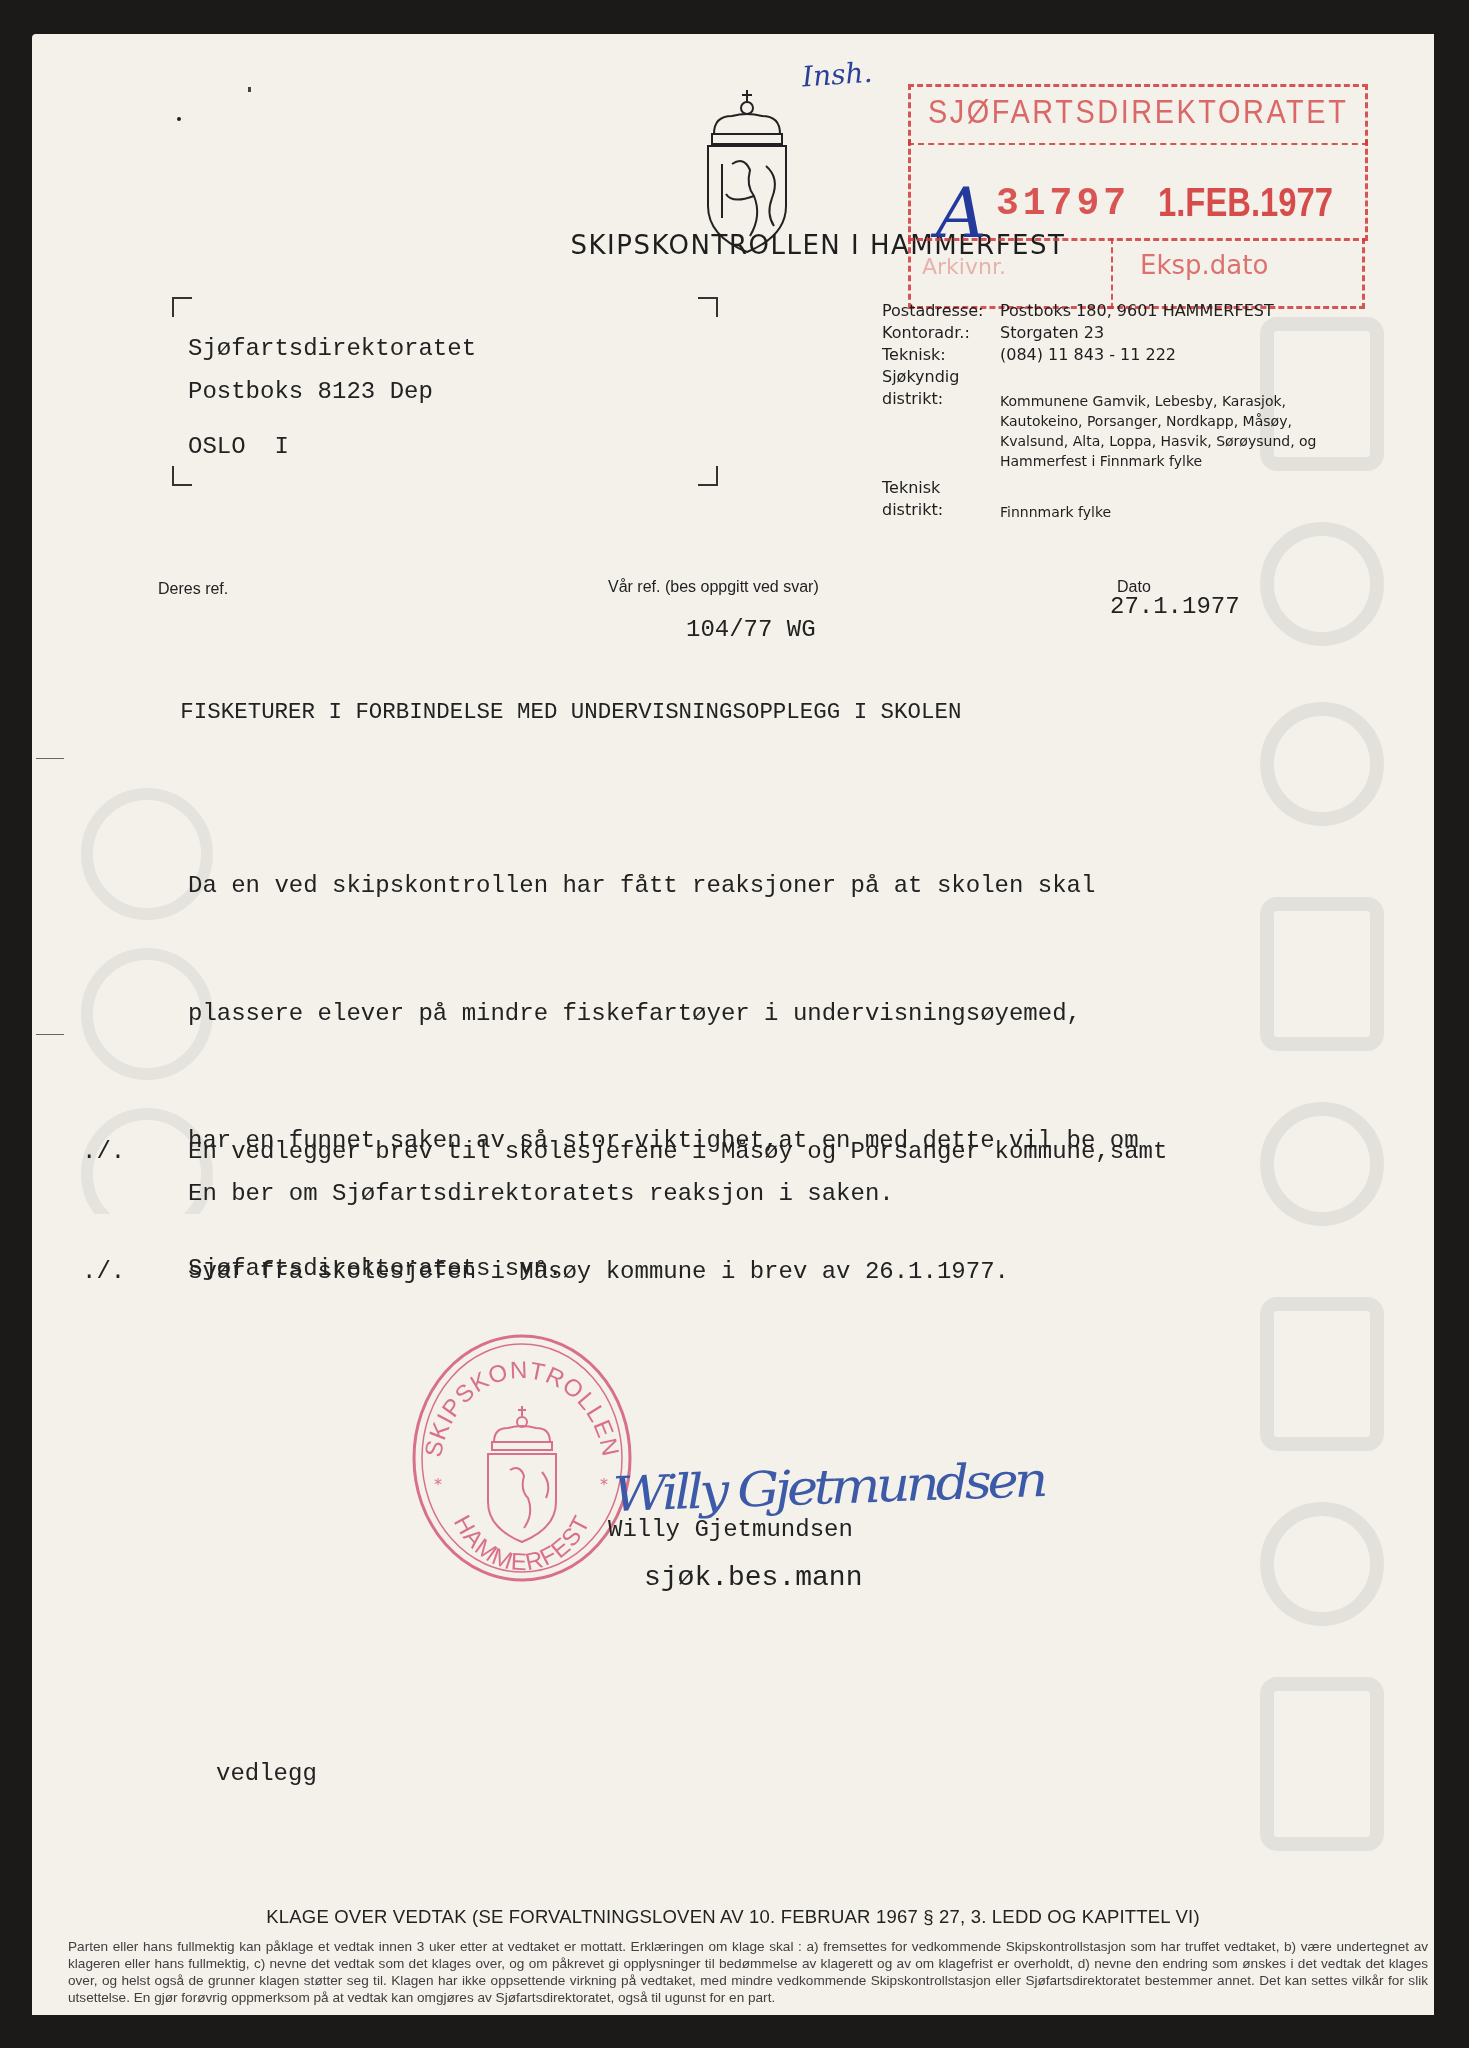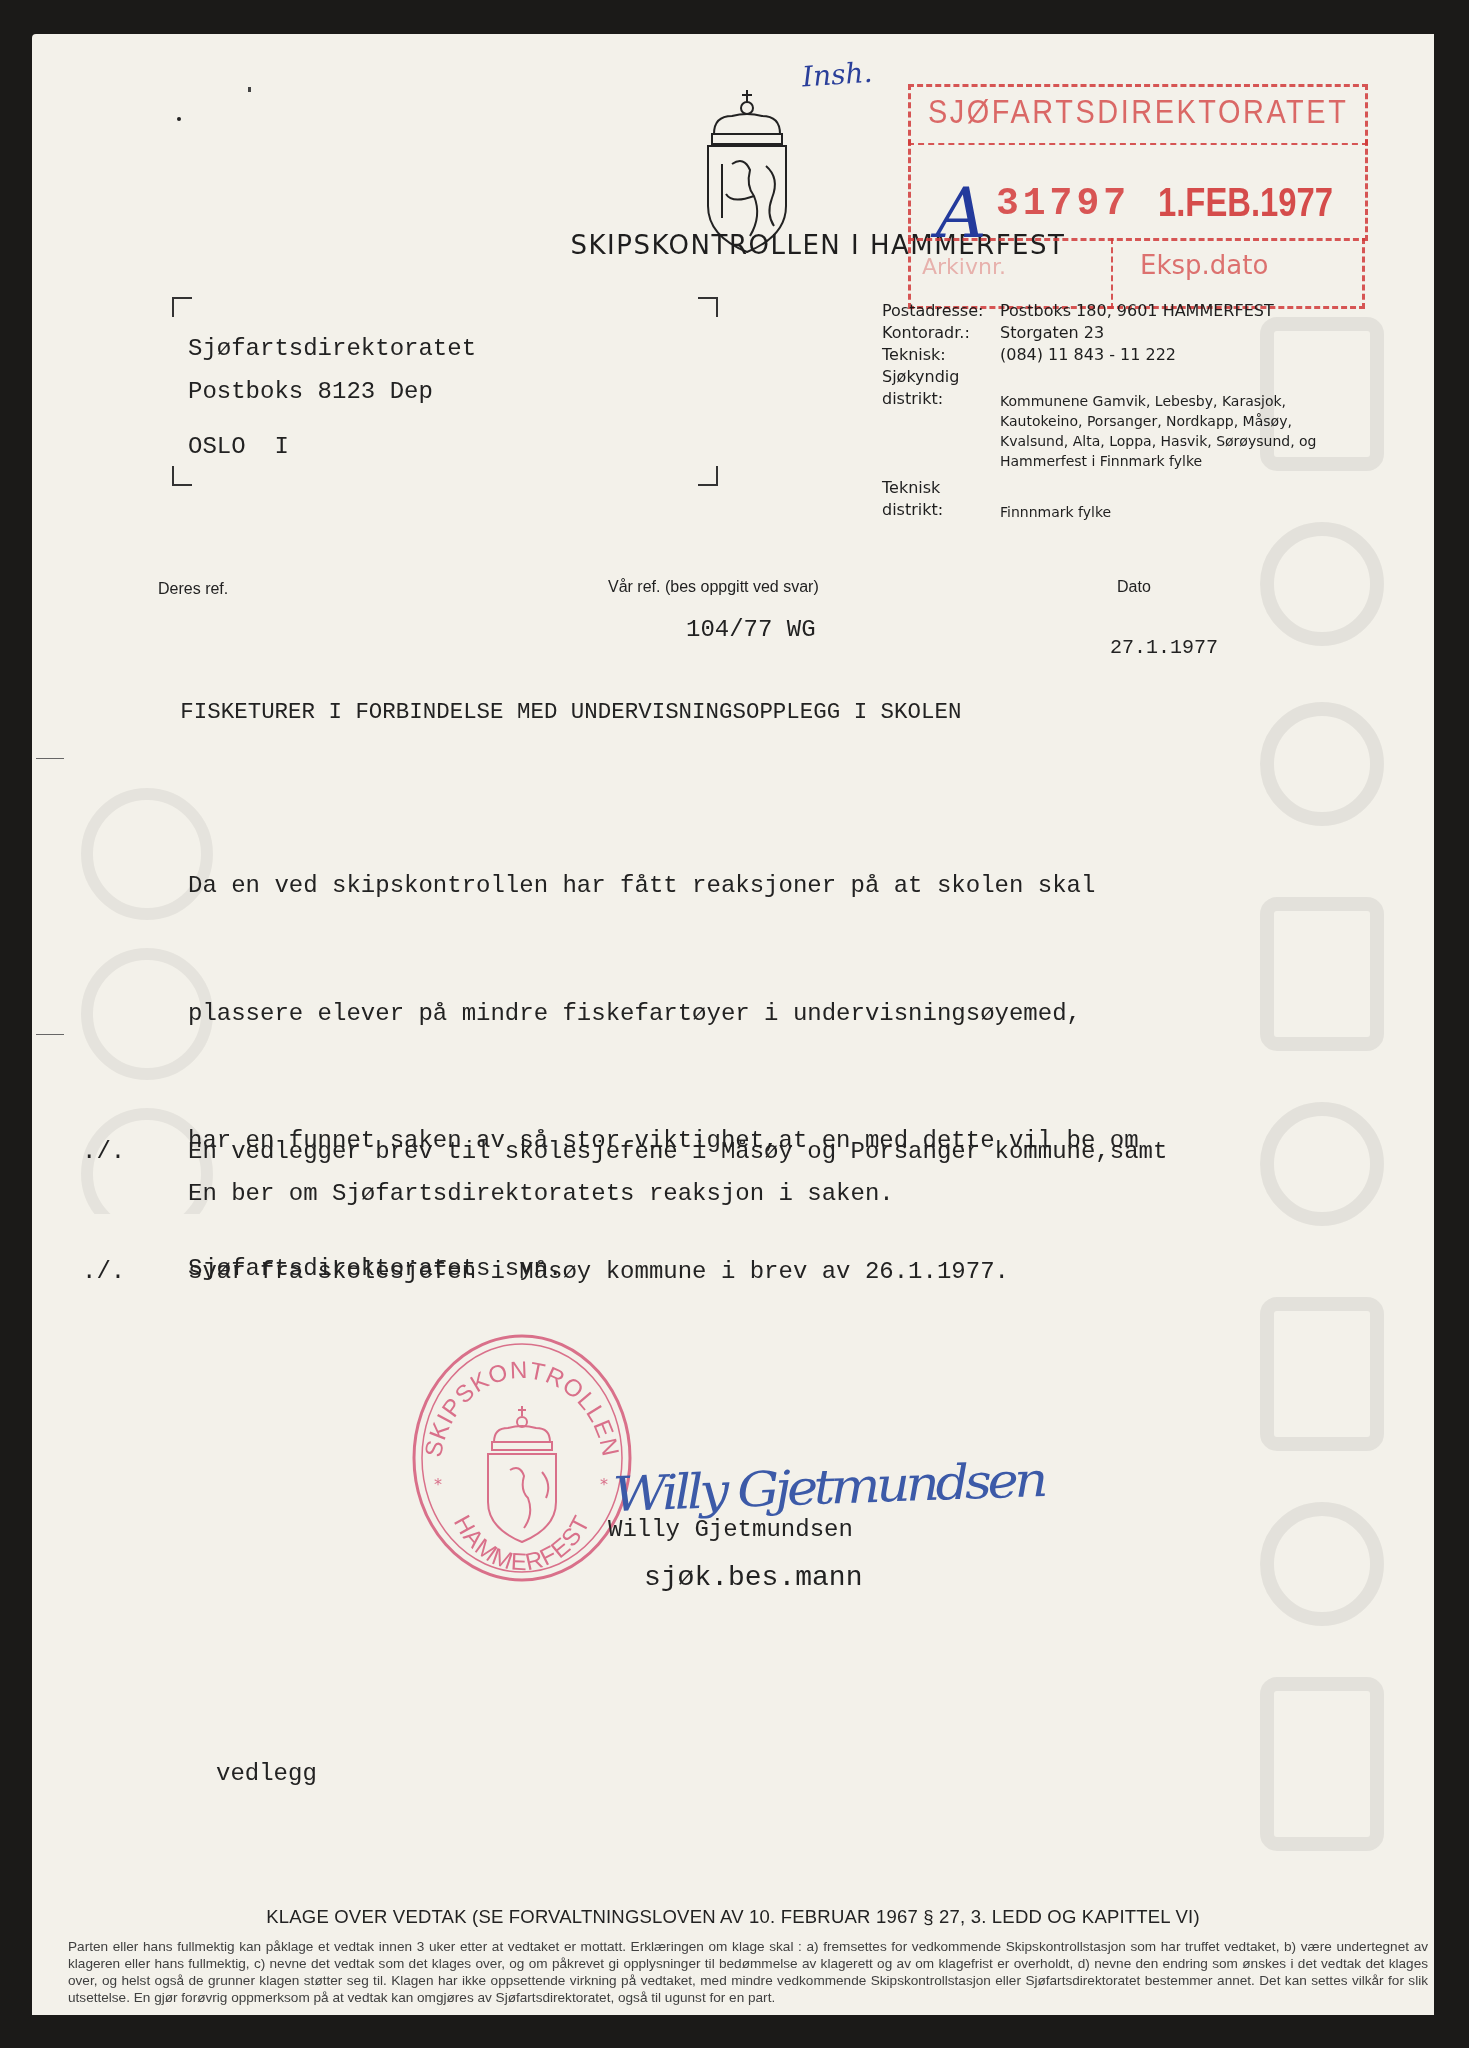--- a/index.html
+++ b/index.html
@@ -55,21 +55,21 @@
   .contact td.k { width: 118px; }
   .contact td.v { }
   .contact .small { font-size: 14px; line-height: 20px; }
 
   
   .ref-lbl { font-size: 16px; color: #222; font-family: "Liberation Sans Narrow", "Liberation Sans", sans-serif; }
   .ref-deres { left: 126px; top: 546px; }
   .ref-var { left: 576px; top: 544px; }
   .ref-dato { left: 1085px; top: 544px; }
   .ref-var-val { left: 654px; top: 582px; font-size: 24px; }
-  .ref-dato-val { left: 1078px; top: 602px; font-size: 20px; }
+  .ref-dato-val { left: 1078px; top: 559px; font-size: 24px; }
 
   
   .subject { left: 156px; top: 666px; font-size: 22px; transform: scaleX(1.02); }
   .para { left: 156px; top: 746px; font-size: 24px; line-height: 42.5px; white-space: pre; }
   .encl { left: 156px; top: 1018px; font-size: 24px; line-height: 40px; white-space: pre; }
   .encl-marks { left: 50px; top: 1018px; font-size: 24px; line-height: 40px; white-space: pre; }
   .closing { left: 156px; top: 1146px; font-size: 24px; }
   .margin-tick { width: 28px; height: 1px; background: #666; }
 
   

